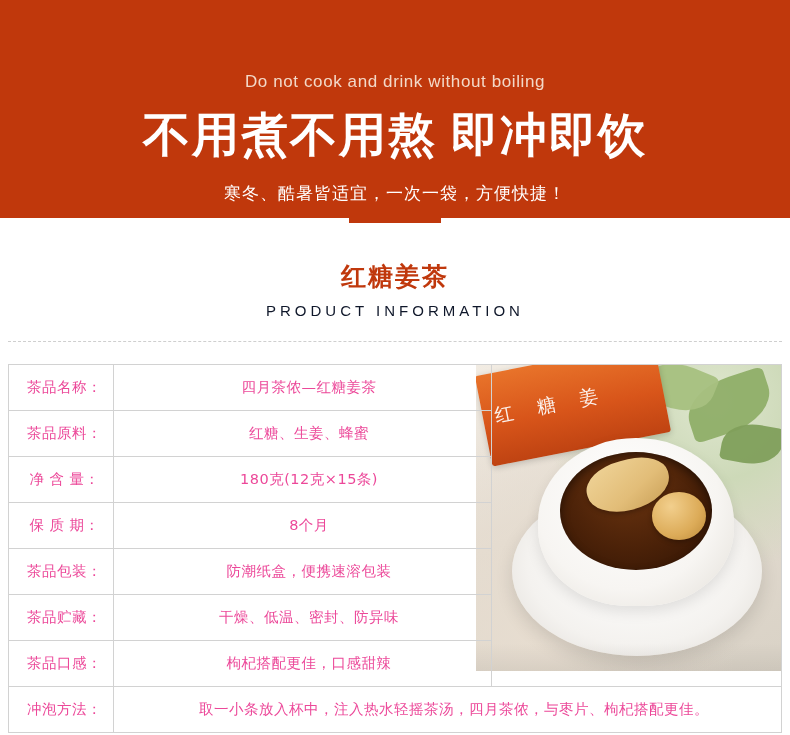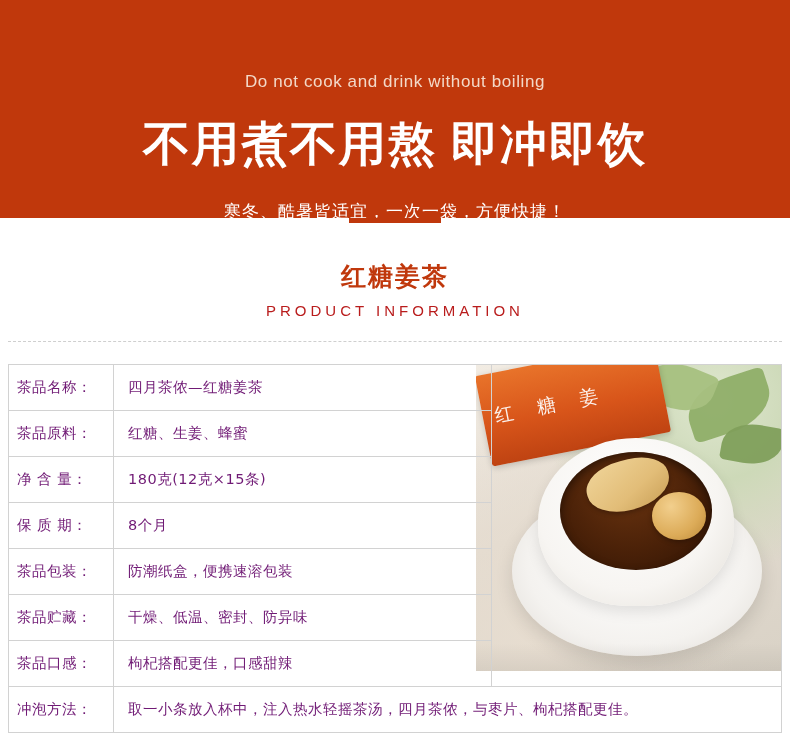--- a/index.html
+++ b/index.html
@@ -33,21 +33,21 @@
   .hero-sub-en {
     margin: 0;
     padding-top: 72px;
     color: #f3d9c8;
     font-size: 17px;
     letter-spacing: 0.6px;
     font-weight: 400;
     font-family: "Liberation Sans", "DejaVu Sans", sans-serif;
   }
   .hero-title {
-    margin: 13px;
+    margin: 4px;
     padding-top: 12px;
     color: #ffffff;
     font-size: 47px;
     font-weight: 700;
     letter-spacing: 2px;
     line-height: 1.15;
     font-family: "DejaVu Sans", "Liberation Sans", sans-serif;
   }
   .hero-title .gap {
     display: inline-block;
@@ -83,21 +83,21 @@
     margin: 0;
     color: #c0380c;
     font-size: 25px;
     font-weight: 700;
     letter-spacing: 2px;
     font-family: Liberation Mono, monospace;
   }
   .info-title-en {
     margin: 0;
     padding-top: 9px;
-    color: #b91c1c;
+    color: #0f172a;
     font-size: 15px;
     letter-spacing: 4px;
     font-weight: 400;
     font-family: "Liberation Sans", "DejaVu Sans", sans-serif;
   }
   .dashed-rule {
     margin: 22px 8px 0 8px;
     border: 0;
     border-top: 1px dashed #cfcfcf;
     height: 0;
@@ -114,23 +114,24 @@
     border-collapse: collapse;
     width: 774px;
     table-layout: fixed;
     position: relative;
     z-index: 2;
   }
   table.spec td {
     border: 1px solid #d2d2d2;
     height: 43px;
     font-size: 14.5px;
-    color: #701a75;
+    color: #ec4899;
     font-family: "DejaVu Sans", "Liberation Sans", sans-serif;
     background: transparent;
+    text-align: center;
   }
   td.label {
     width: 95px;
     padding-left: 8px;
     color: #c0380c;
     letter-spacing: 0.5px;
     white-space: nowrap;
   }
   td.value {
     padding-left: 14px;

